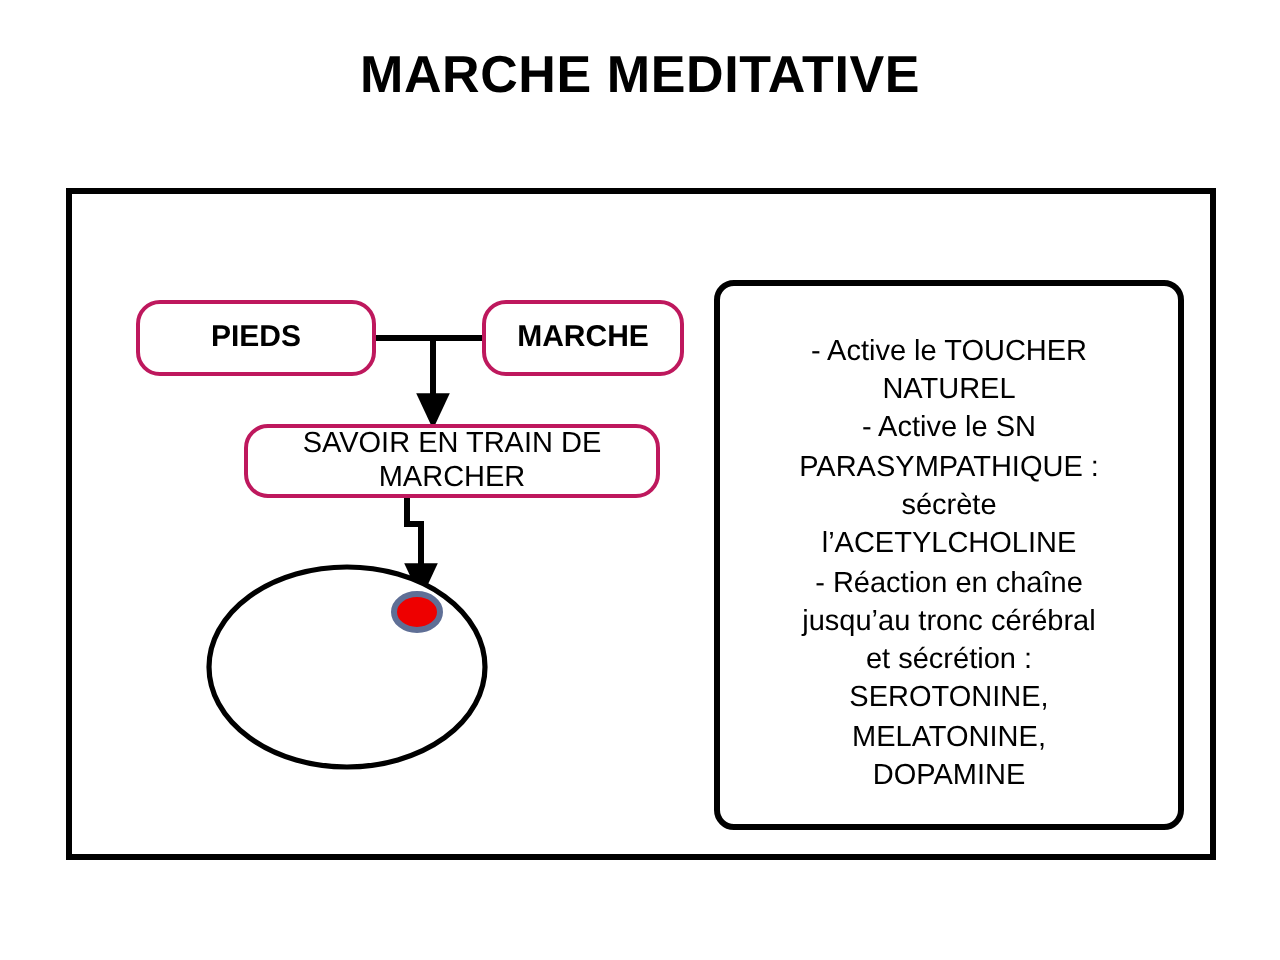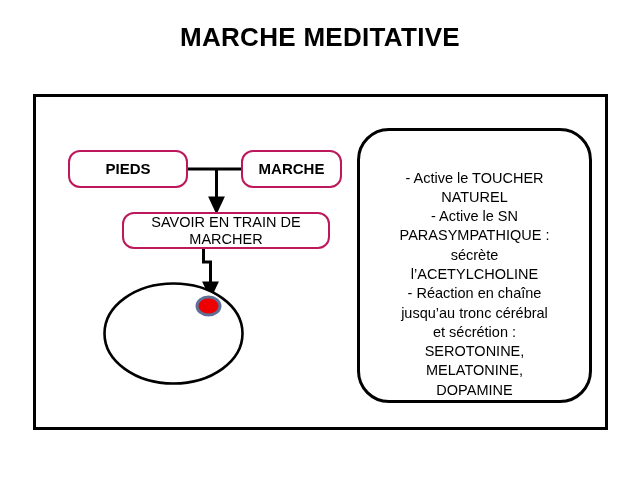--- a/index.html
+++ b/index.html
@@ -100,29 +100,29 @@
     top: 0;
     width: 640px;
     height: 480px;
     pointer-events: none;
   }
 
   
   #text-panel {
     position: absolute;
     left: 357px;
-    top: 128px;
+    top: 140px;
     width: 235px;
     height: 275px;
     border: 3px solid #000000;
-    border-radius: 32px;
+    border-radius: 10px;
     box-sizing: border-box;
     background: #ffffff;
     display: flex;
-    align-items: flex-end;
+    align-items: center;
     justify-content: center;
     padding-top: 10px;
   }
 
   #panel-text {
     width: 100%;
     text-align: center;
     font-size: 14.5px;
     line-height: 1.33;
     font-weight: normal;

